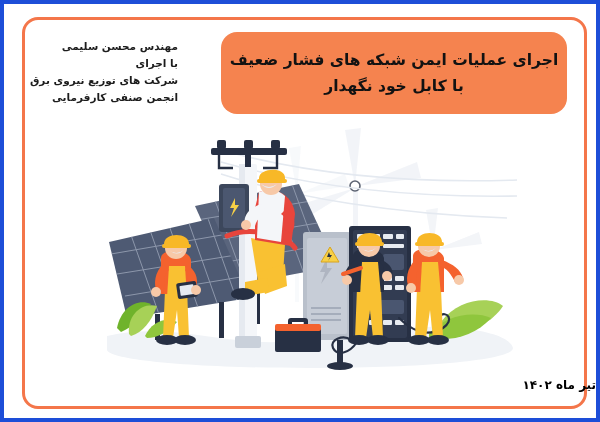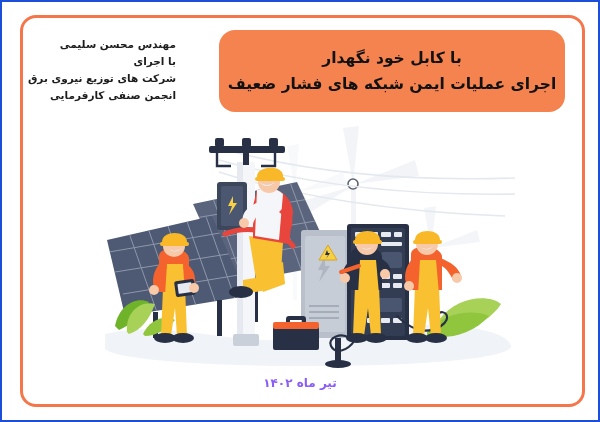--- a/index.html
+++ b/index.html
@@ -8,21 +8,21 @@
     width:600px;height:422px;
     background:#ffffff;
     font-family:"DejaVu Sans","Liberation Sans",sans-serif;
     overflow:hidden;position:relative;
   }
   #page{
     position:absolute;inset:0;
     width:600px;height:422px;
     background:#ffffff;
     box-sizing:border-box;
-    border:2px solid #1d4ed8;
+    border:4px solid #1d4ed8;
   }
   
   #frame{
     position:absolute;
     left:18px;top:13px;
     width:565px;height:392px;
     box-sizing:border-box;
     border:3px solid #f4764a;
     border-radius:16px;
     pointer-events:none;
@@ -59,23 +59,23 @@
     font-size:15.5px;
     font-weight:700;
     line-height:26px;
     white-space:nowrap;
     text-align:center;
   }
   
   #date{
     position:absolute;
     left:0;right:0;top:374px;
-    text-align:center;
+    text-align:right;
     direction:rtl;
-    color:#8b5cf6;
+    color:#000000;
     font-size:12px;
     font-weight:700;
   }
   
   #art{
     position:absolute;
     left:95px;top:118px;
     width:420px;height:252px;
   }
   #art svg{display:block;width:100%;height:100%;}
@@ -88,22 +88,22 @@
   <div id="frame"></div>
 
   <div id="byline">
     <div>مهندس محسن سلیمی</div>
     <div>با اجرای</div>
     <div>شرکت های توزیع نیروی برق</div>
     <div>انجمن صنفی کارفرمایی</div>
   </div>
 
   <div id="title-box">
+    <div class="tline">اجرای عملیات ایمن شبکه های فشار ضعیف</div>
     <div class="tline">با کابل خود نگهدار</div>
-    <div class="tline">اجرای عملیات ایمن شبکه های فشار ضعیف</div>
   </div>
 
   <div id="art">
     <svg viewBox="0 0 420 252" xmlns="http://www.w3.org/2000/svg">
       <defs>
         <clipPath id="panelClip1">
           <path d="M10 120 L115 96 L150 176 L28 196 Z"></path>
         </clipPath>
         <clipPath id="panelClip2">
           <path d="M96 84 L200 62 L238 144 L132 164 Z"></path>

